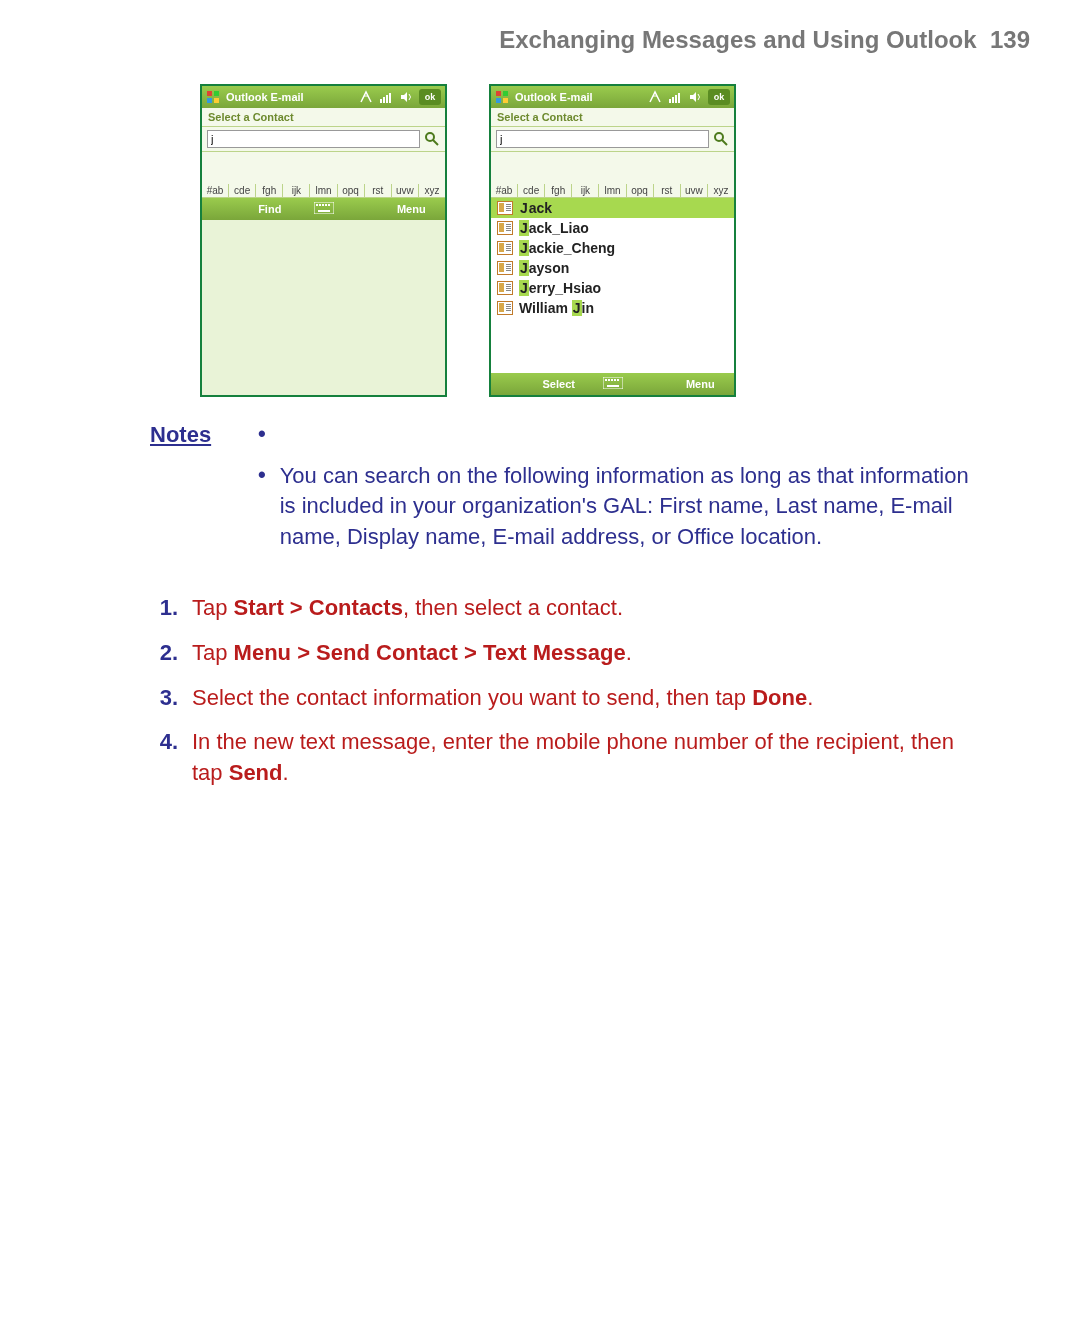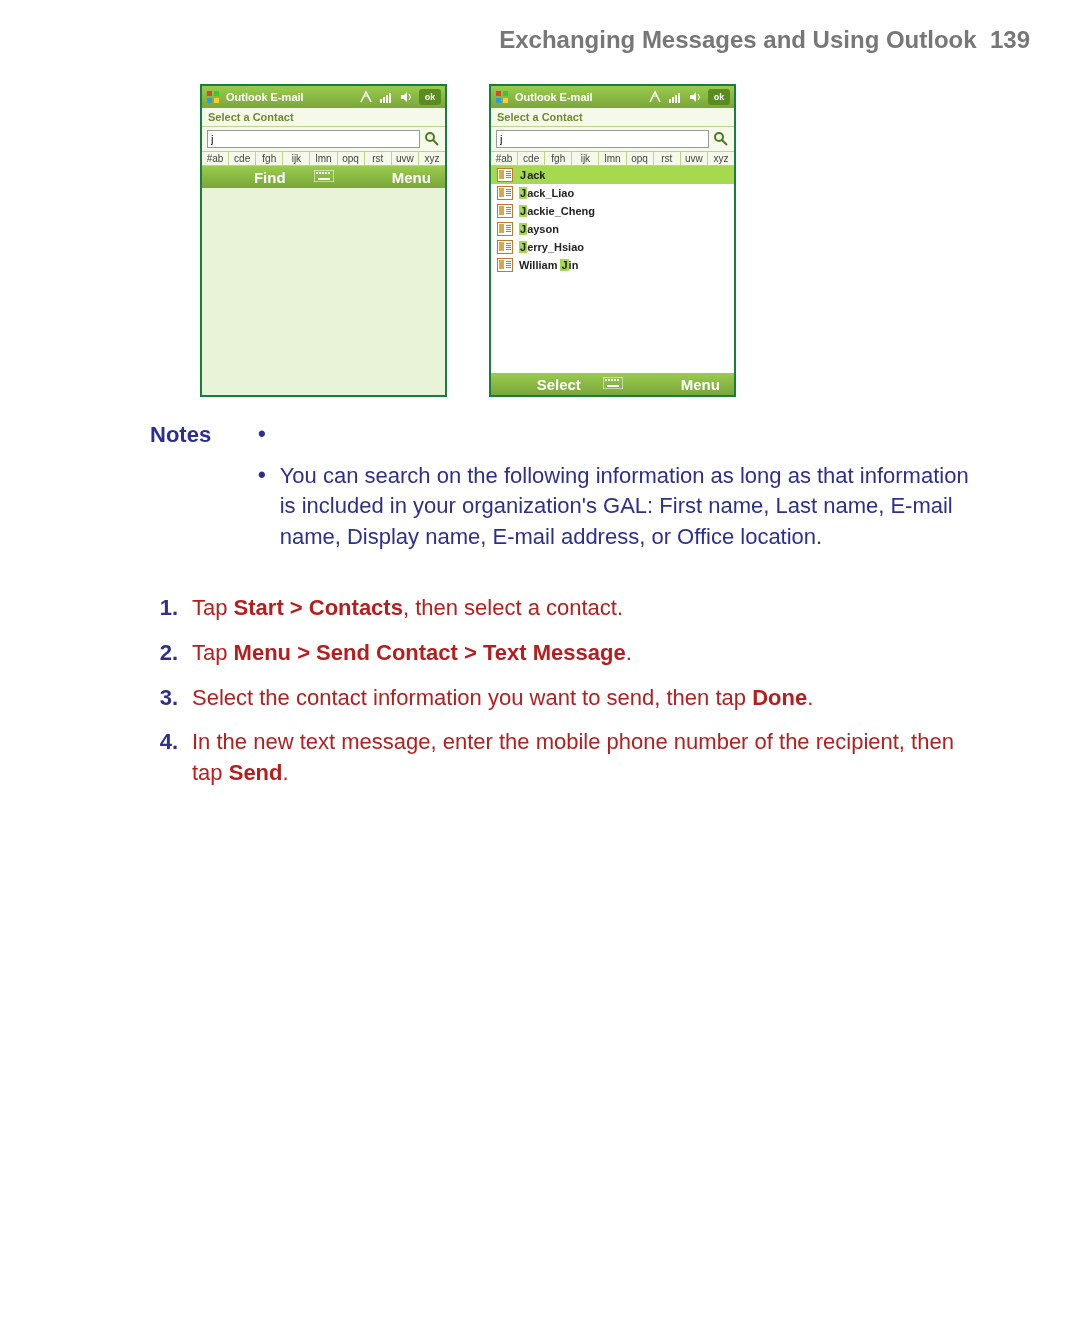--- a/index.html
+++ b/index.html
@@ -60,33 +60,33 @@
   }
   .find-ico{
     width:16px;height:16px;display:inline-flex;align-items:center;justify-content:center;
     color:#4d7a1d;
   }
   .alpha-row{
     display:flex;background:#f4f9ea;border-bottom:1px solid #bcd48a;
   }
   .alpha-row span{
     flex:1;text-align:center;font-size:10px;color:#444;
-    border-right:1px solid #bcd48a;padding:1px 0;
+    border-right:1px solid #bcd48a;padding:1px 0;margin-top:32px;
   }
   .alpha-row span:last-child{border-right:none;}
 
   .phone-body{flex:1;background:#fff;position:relative;}
   .empty-hint{
     position:absolute;top:50%;left:50%;transform:translate(-50%,-70%);
     width:190px;text-align:center;color:#555;font-size:11px;
   }
   .contact-list{display:flex;flex-direction:column;}
   .contact{
     display:flex;align-items:center;gap:6px;
-    padding:2px 6px;font-size:11px;color:#222;
+    padding:2px 6px;font-size:14px;color:#222;
   }
   .contact.sel{background:#a7d94f;}
   .contact .cicon{
     width:14px;height:12px;border:1px solid #c07a2a;background:#fff;
     position:relative;
   }
   .contact .cicon::before{
     content:"";position:absolute;left:1px;top:1px;width:5px;height:9px;
     background:#d8a84a;
   }
@@ -95,30 +95,30 @@
     background:#888;box-shadow:0 2px 0 #888,0 4px 0 #888,0 6px 0 #888;
   }
   .hl{background:#a7d94f;padding:0 1px;}
   .contact b{font-weight:bold;}
 
   .softbar{
     background:linear-gradient(#9acb4d,#7aa63a);
     color:#fff;font-weight:bold;height:22px;
     display:flex;align-items:center;
   }
-  .softbar .sk{flex:1;text-align:center;font-size:15px;padding-left:34px;}
+  .softbar .sk{flex:1;text-align:center;font-size:11px;padding-left:34px;}
   .softbar .kbd{
     width:40px;text-align:center;
   }
   .softbar .kbd svg{width:20px;height:12px;}
 
   
   .doc{position:absolute;top:420px;left:150px;width:830px;font-size:22px;line-height:1.4;}
   .notes-block{display:flex;gap:28px;margin-bottom:28px;}
-  .notes-label{color:#2d2f8f;font-weight:bold;min-width:80px;}
+  .notes-label{color:#2d2f8f;font-weight:bold;min-width:80px;text-decoration:underline;}
   .notes-list{flex:1;}
   .notes-list .bullet-item{display:flex;gap:14px;color:#2d2f8f;margin-bottom:12px;}
   .notes-list .bullet-dot{color:#2d2f8f;font-weight:bold;line-height:1.3;}
   .heading{color:#2d2f8f;font-weight:bold;font-size:24px;margin:4px 0 10px;}
   ol.steps{margin:0;padding:0;list-style:none;}
   ol.steps li{display:flex;gap:14px;margin-bottom:14px;}
   ol.steps .num{color:#2d2f8f;font-weight:bold;min-width:28px;text-align:right;}
   ol.steps .txt{flex:1;color:#b91c1c;}
   b{font-weight:700;}
 </style>

